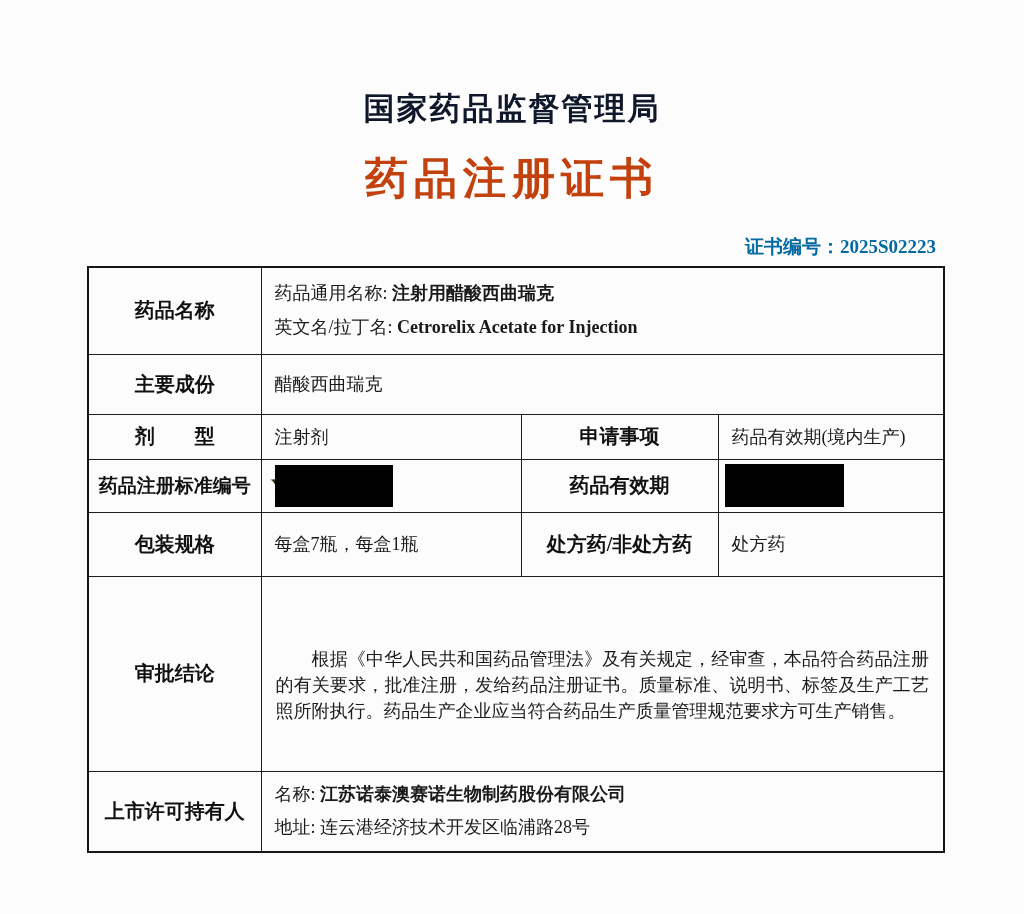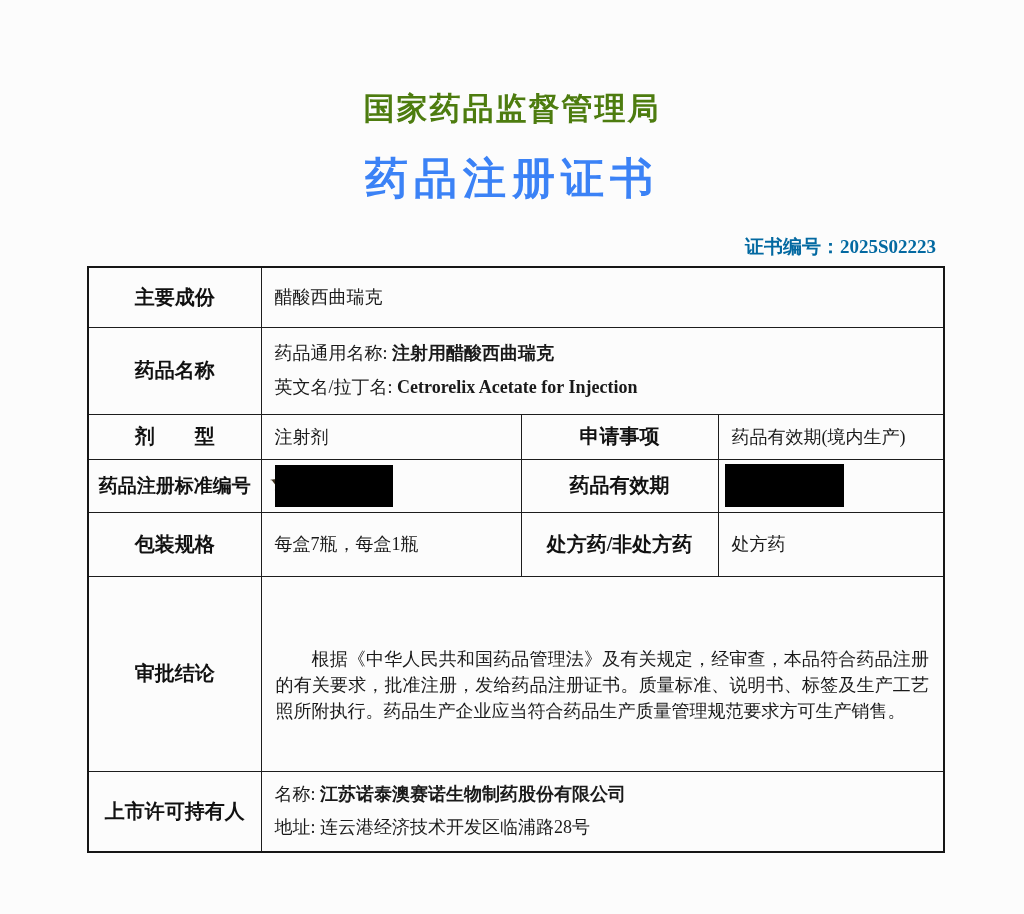--- a/index.html
+++ b/index.html
@@ -4,25 +4,25 @@
 <style>
   html,body { margin:0; padding:0; background:#ffffff; }
   .page {
     position:relative; width:1024px; height:914px; background:#fcfcfc;
     font-family:"Liberation Serif","DejaVu Serif",serif; color:#171717;
     overflow:hidden;
   }
   .agency {
     position:absolute; top:88px; left:0; width:100%; text-align:center;
     font-family:"Liberation Sans","DejaVu Sans",sans-serif;
-    font-weight:700; font-size:31px; letter-spacing:2px; color:#4d7c0f;
+    font-weight:700; font-size:31px; letter-spacing:2px; color:#0f172a;
   }
   .doc-title {
     position:absolute; top:150px; left:0; width:100%; text-align:center;
-    font-weight:700; font-size:43px; letter-spacing:6px; color:#3b82f6;
+    font-weight:700; font-size:43px; letter-spacing:6px; color:#c2410c;
   }
   .cert-no {
     position:absolute; top:234px; left:87px; width:849px; text-align:right;
     font-size:19px; font-weight:600; color:#0369a1;
   }
   table.cert {
     position:absolute; left:87px; top:266px; width:856px;
     border-collapse:collapse; table-layout:fixed;
     border:2px solid #161616;
   }
@@ -62,31 +62,31 @@
 
   <table class="cert">
     <colgroup>
       <col style="width:173px">
         <col style="width:260px">
         <col style="width:197px">
         <col style="width:226px">
     </colgroup>
 
     <tbody>
-        <tr style="height:60px">
-      <th class="lbl">主要成份</th>
-      <td class="val" colspan="3">醋酸西曲瑞克</td>
-    </tr>
-
-    <tr style="height:87px">
+        <tr style="height:87px">
       <th class="lbl">药品名称</th>
       <td class="val two-line" colspan="3">
         <div><span>药品通用名称: </span><span class="bold-v">注射用醋酸西曲瑞克</span></div>
         <div><span>英文名/拉丁名: </span><span class="eng bold-v">Cetrorelix Acetate for Injection</span></div>
       </td>
+    </tr>
+
+    <tr style="height:60px">
+      <th class="lbl">主要成份</th>
+      <td class="val" colspan="3">醋酸西曲瑞克</td>
     </tr>
 
     <tr style="height:45px">
       <th class="lbl">剂　　型</th>
       <td class="val">注射剂</td>
       <th class="lbl">申请事项</th>
       <td class="val">药品有效期(境内生产)</td>
     </tr>
 
 

